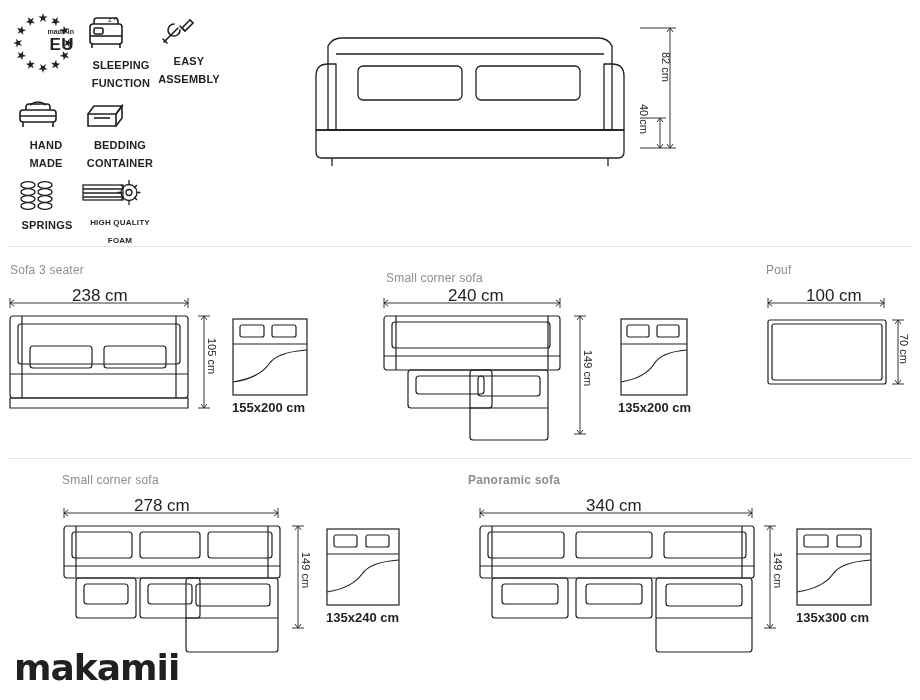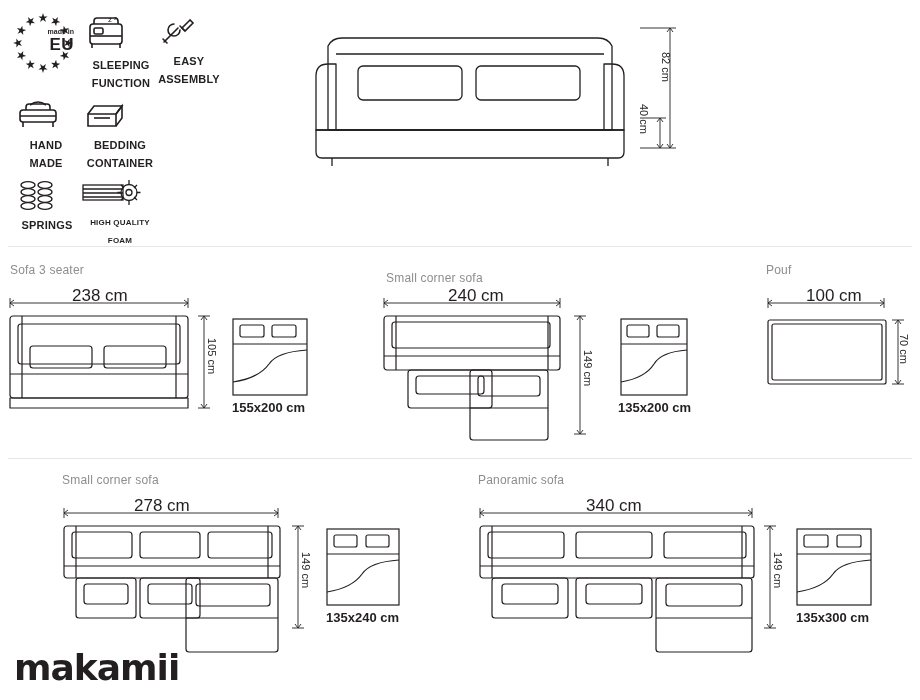--- a/index.html
+++ b/index.html
@@ -382,21 +382,21 @@
     <g fill="none" stroke="#231f20" stroke-width="1.2">
       <rect x="1" y="1" width="72" height="76"></rect>
       <rect x="8" y="7" width="23" height="12" rx="2"></rect>
       <rect x="40" y="7" width="23" height="12" rx="2"></rect>
       <path d="M1 26 h72"></path>
       <path d="M1 64 q25 -4 35 -18 q8 -12 37 -14"></path>
     </g>
   </svg>
   <div class="bedsize" style="left:326px; top:610px;">135x240 cm</div>
 
-  <div class="sec-title" style="left:478px; top:473px;">Panoramic sofa</div>
+  <div class="sec-title" style="left:468px; top:473px;font-weight:bold;">Panoramic sofa</div>
   <div class="measure" style="left:586px; top:496px;text-align:right;">340 cm</div>
   <svg style="position:absolute; left:478px; top:506px;" width="276" height="14">
     <g stroke="#231f20" stroke-width="0.9" fill="none">
       <path d="M2 2 v10 M274 2 v10 M2 7 h272"></path>
       <path d="M6 4 l-4 3 l4 3 M270 4 l4 3 l-4 3"></path>
     </g>
   </svg>
   <svg style="position:absolute; left:478px; top:522px;" width="280" height="130">
     <g fill="none" stroke="#231f20" stroke-width="1.2" stroke-linejoin="round">
       <rect x="2" y="4" width="274" height="52" rx="3"></rect>

